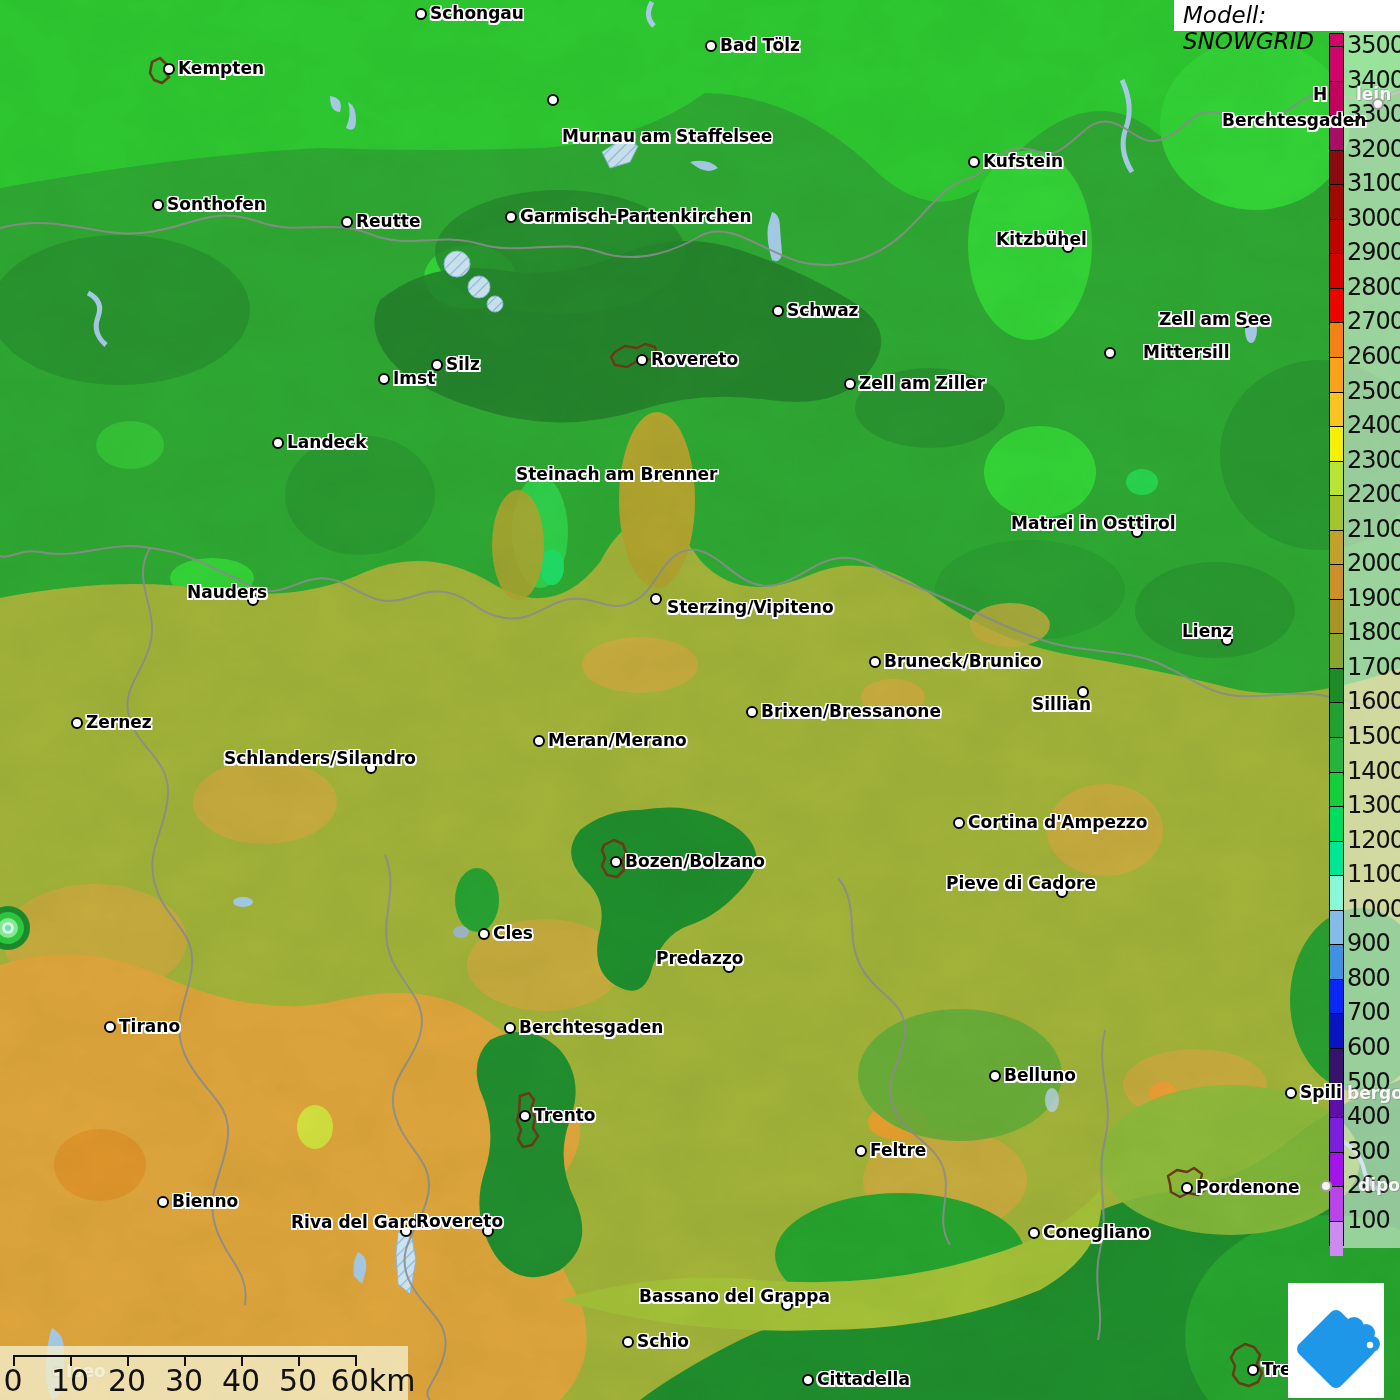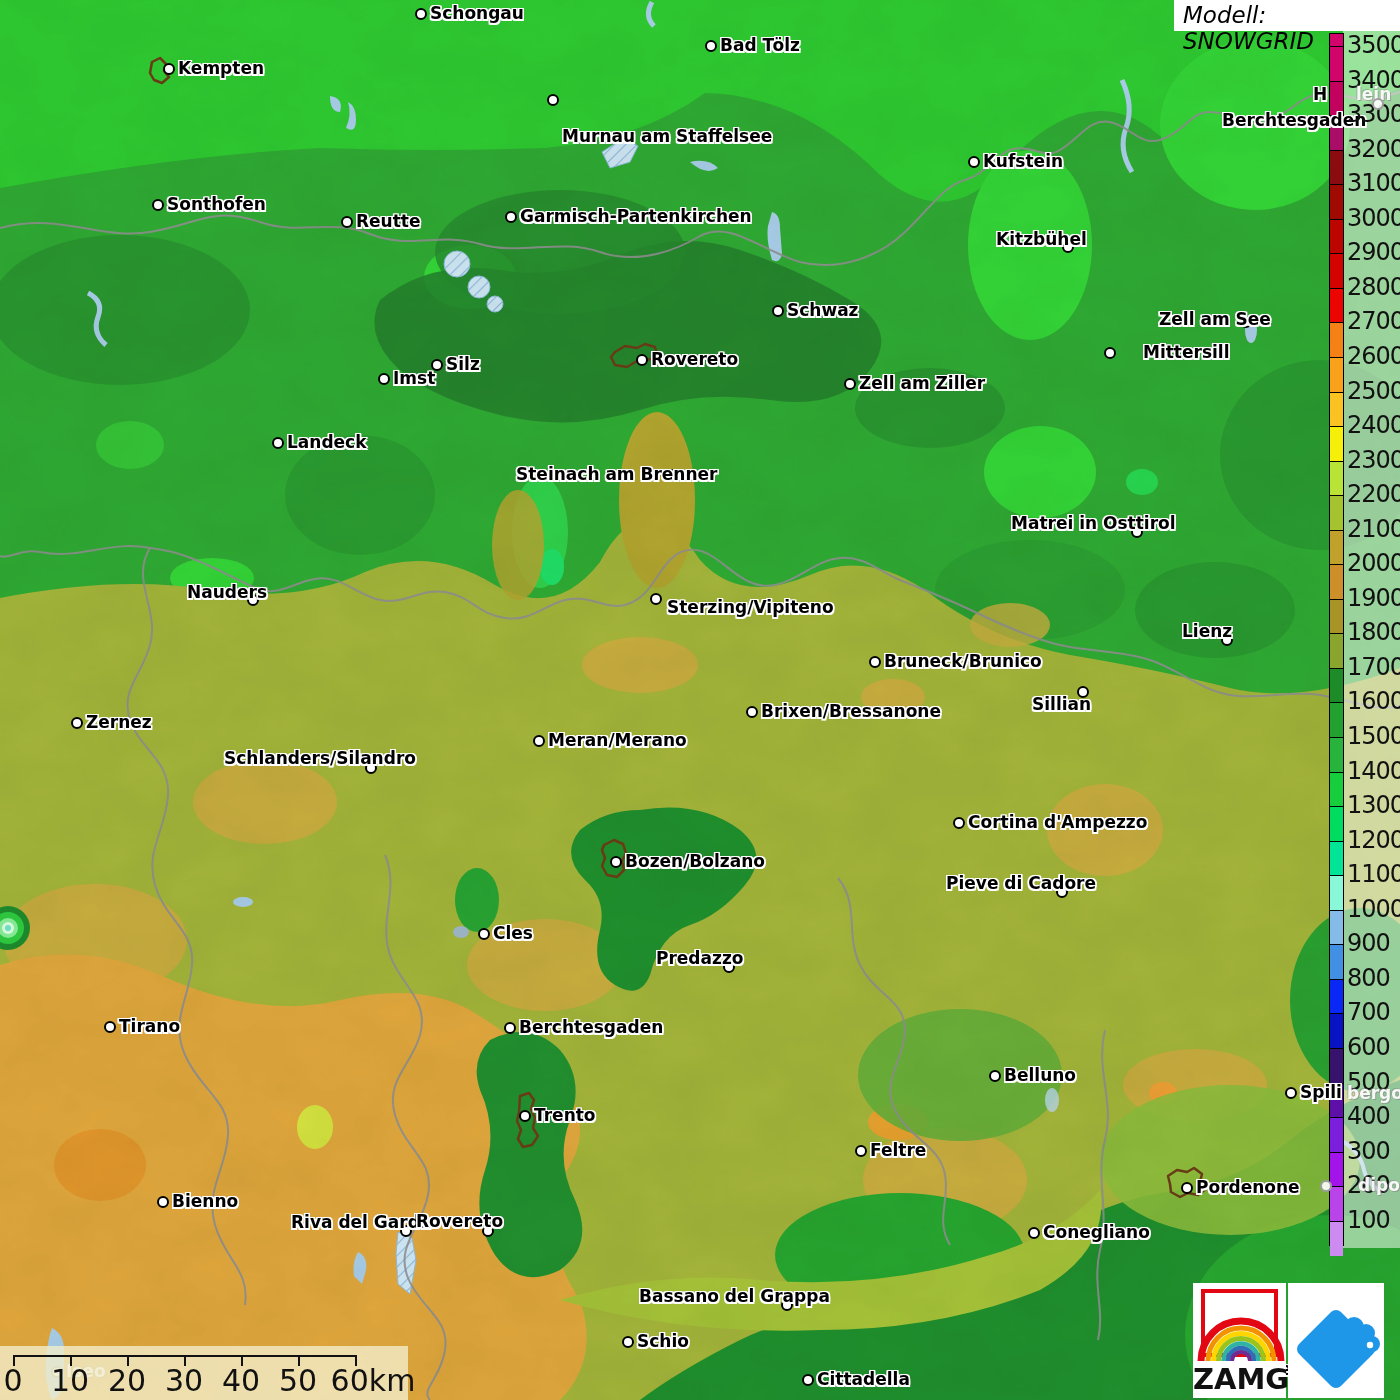--- a/index.html
+++ b/index.html
@@ -380,33 +380,20 @@
       <div class="scaletick" style="left: 184px;"></div>
       <div class="scalenum" style="left: 184px;">30</div>
       <div class="scaletick" style="left: 241px;"></div>
       <div class="scalenum" style="left: 241px;">40</div>
       <div class="scaletick" style="left: 298px;"></div>
       <div class="scalenum" style="left: 298px;">50</div>
       <div class="scaletick" style="left: 355px;"></div>
       <div class="scalenum" style="left: 373px;">60km</div>
     </div>
 
-  <div class="logobox" id="zamgbox">
-    <div id="zamg-frame" style="border-color: rgb(227, 6, 19);"></div>
-    <svg id="zamg-rainbow" width="93" height="72" viewBox="0 0 93 72">
-        <path d="M 8 66 A 40 40 0 0 1 88 66" fill="none" stroke="#e30613" stroke-width="7"></path>
-        <path d="M 15 66 A 33 33 0 0 1 81 66" fill="none" stroke="#f39200" stroke-width="5"></path>
-        <path d="M 20.5 66 A 27.5 27.5 0 0 1 75.5 66" fill="none" stroke="#ffd500" stroke-width="5"></path>
-        <path d="M 25.5 66 A 22.5 22.5 0 0 1 70.5 66" fill="none" stroke="#9ac31c" stroke-width="5"></path>
-        <path d="M 30.5 66 A 17.5 17.5 0 0 1 65.5 66" fill="none" stroke="#2fb3a3" stroke-width="4.5"></path>
-        <path d="M 35 66 A 13 13 0 0 1 61 66" fill="none" stroke="#2f6eb6" stroke-width="4.5"></path>
-        <path d="M 39 66 A 9 9 0 0 1 57 66" fill="none" stroke="#6f2c91" stroke-width="4"></path>
-      </svg>
-    <div id="zamg-text">ZAMG</div>
-  </div>
   <div class="logobox" id="partnerbox">
     <svg width="96" height="115" viewBox="0 0 96 115">
       <g id="partner-shape" fill="#1f97e8">
         <path d="M48 34 L80 66 L48 98 L16 66 Z" stroke-width="14" stroke-linejoin="round" fill="none" stroke="#1f97e8"></path>
         <path d="M48 34 L80 66 L48 98 L16 66 Z"></path>
         <circle cx="66" cy="44" r="10"></circle>
         <circle cx="78" cy="50" r="9"></circle>
         <circle cx="84" cy="61" r="8"></circle>
         <circle cx="82" cy="62" r="3.2" fill="#ffffff"></circle>
       </g>

